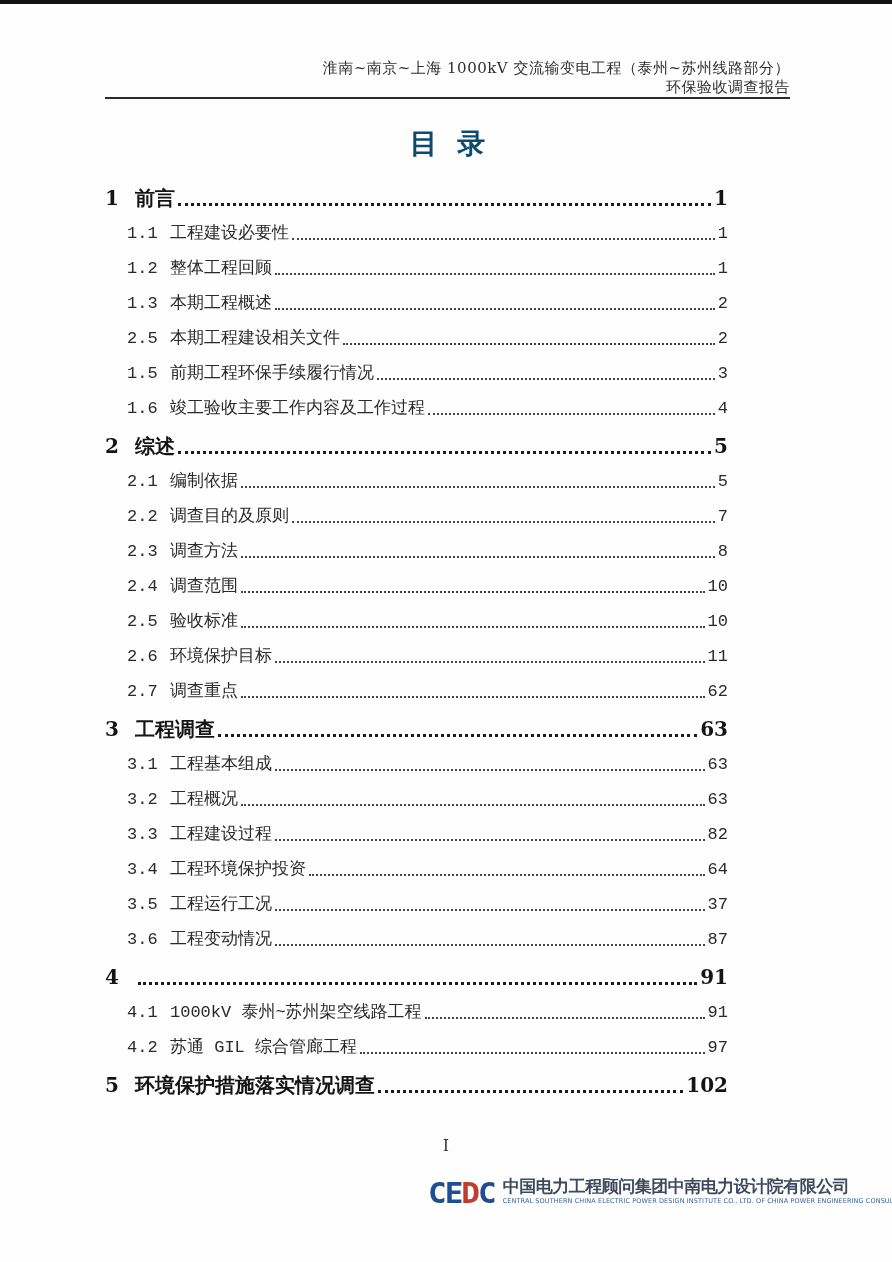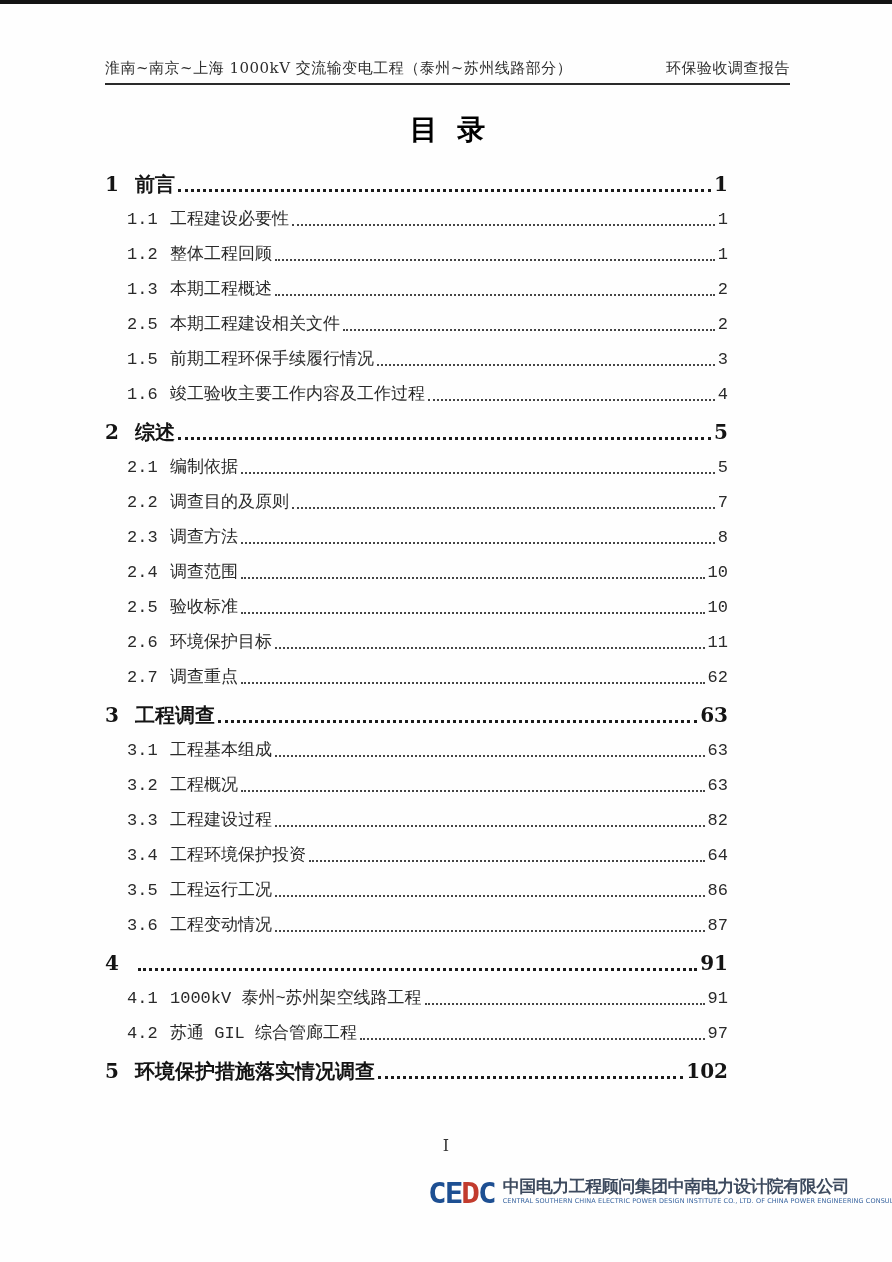--- a/index.html
+++ b/index.html
@@ -22,30 +22,30 @@
   }
   .header {
     margin: 59px 102px 0 105px;
     display: flex;
     justify-content: space-between;
     align-items: flex-end;
     font-size: 15px;
     line-height: 19px;
     color: #2e2e2e;
     border-bottom: 2px solid #2a2a2a;
-    padding-bottom: 5px;
     letter-spacing: 0.5px;
+    flex-direction: column;
   }
   .toc-title {
     margin: 26px 102px 0 105px;
     text-align: center;
     font-size: 28px;
     font-weight: bold;
     white-space: pre;
-    color: #000000;
+    color: #0c4a6e;
   }
   .toc {
     margin: 22px 164px 0 105px; 
   }
   .row {
     display: flex;
     align-items: flex-end;
   }
   .row .leader {
     flex: 1;
@@ -267,21 +267,21 @@
       <span class="num">3.4</span>
       <span class="label">工程环境保护投资</span>
       <span class="leader"></span>
       <span class="pg">64</span>
     </div>
 
     <div class="row l2">
       <span class="num">3.5</span>
       <span class="label">工程运行工况</span>
       <span class="leader"></span>
-      <span class="pg">86</span>
+      <span class="pg">37</span>
     </div>
 
     <div class="row l2">
       <span class="num">3.6</span>
       <span class="label">工程变动情况</span>
       <span class="leader"></span>
       <span class="pg">87</span>
     </div>
 
     <div class="row l1">

